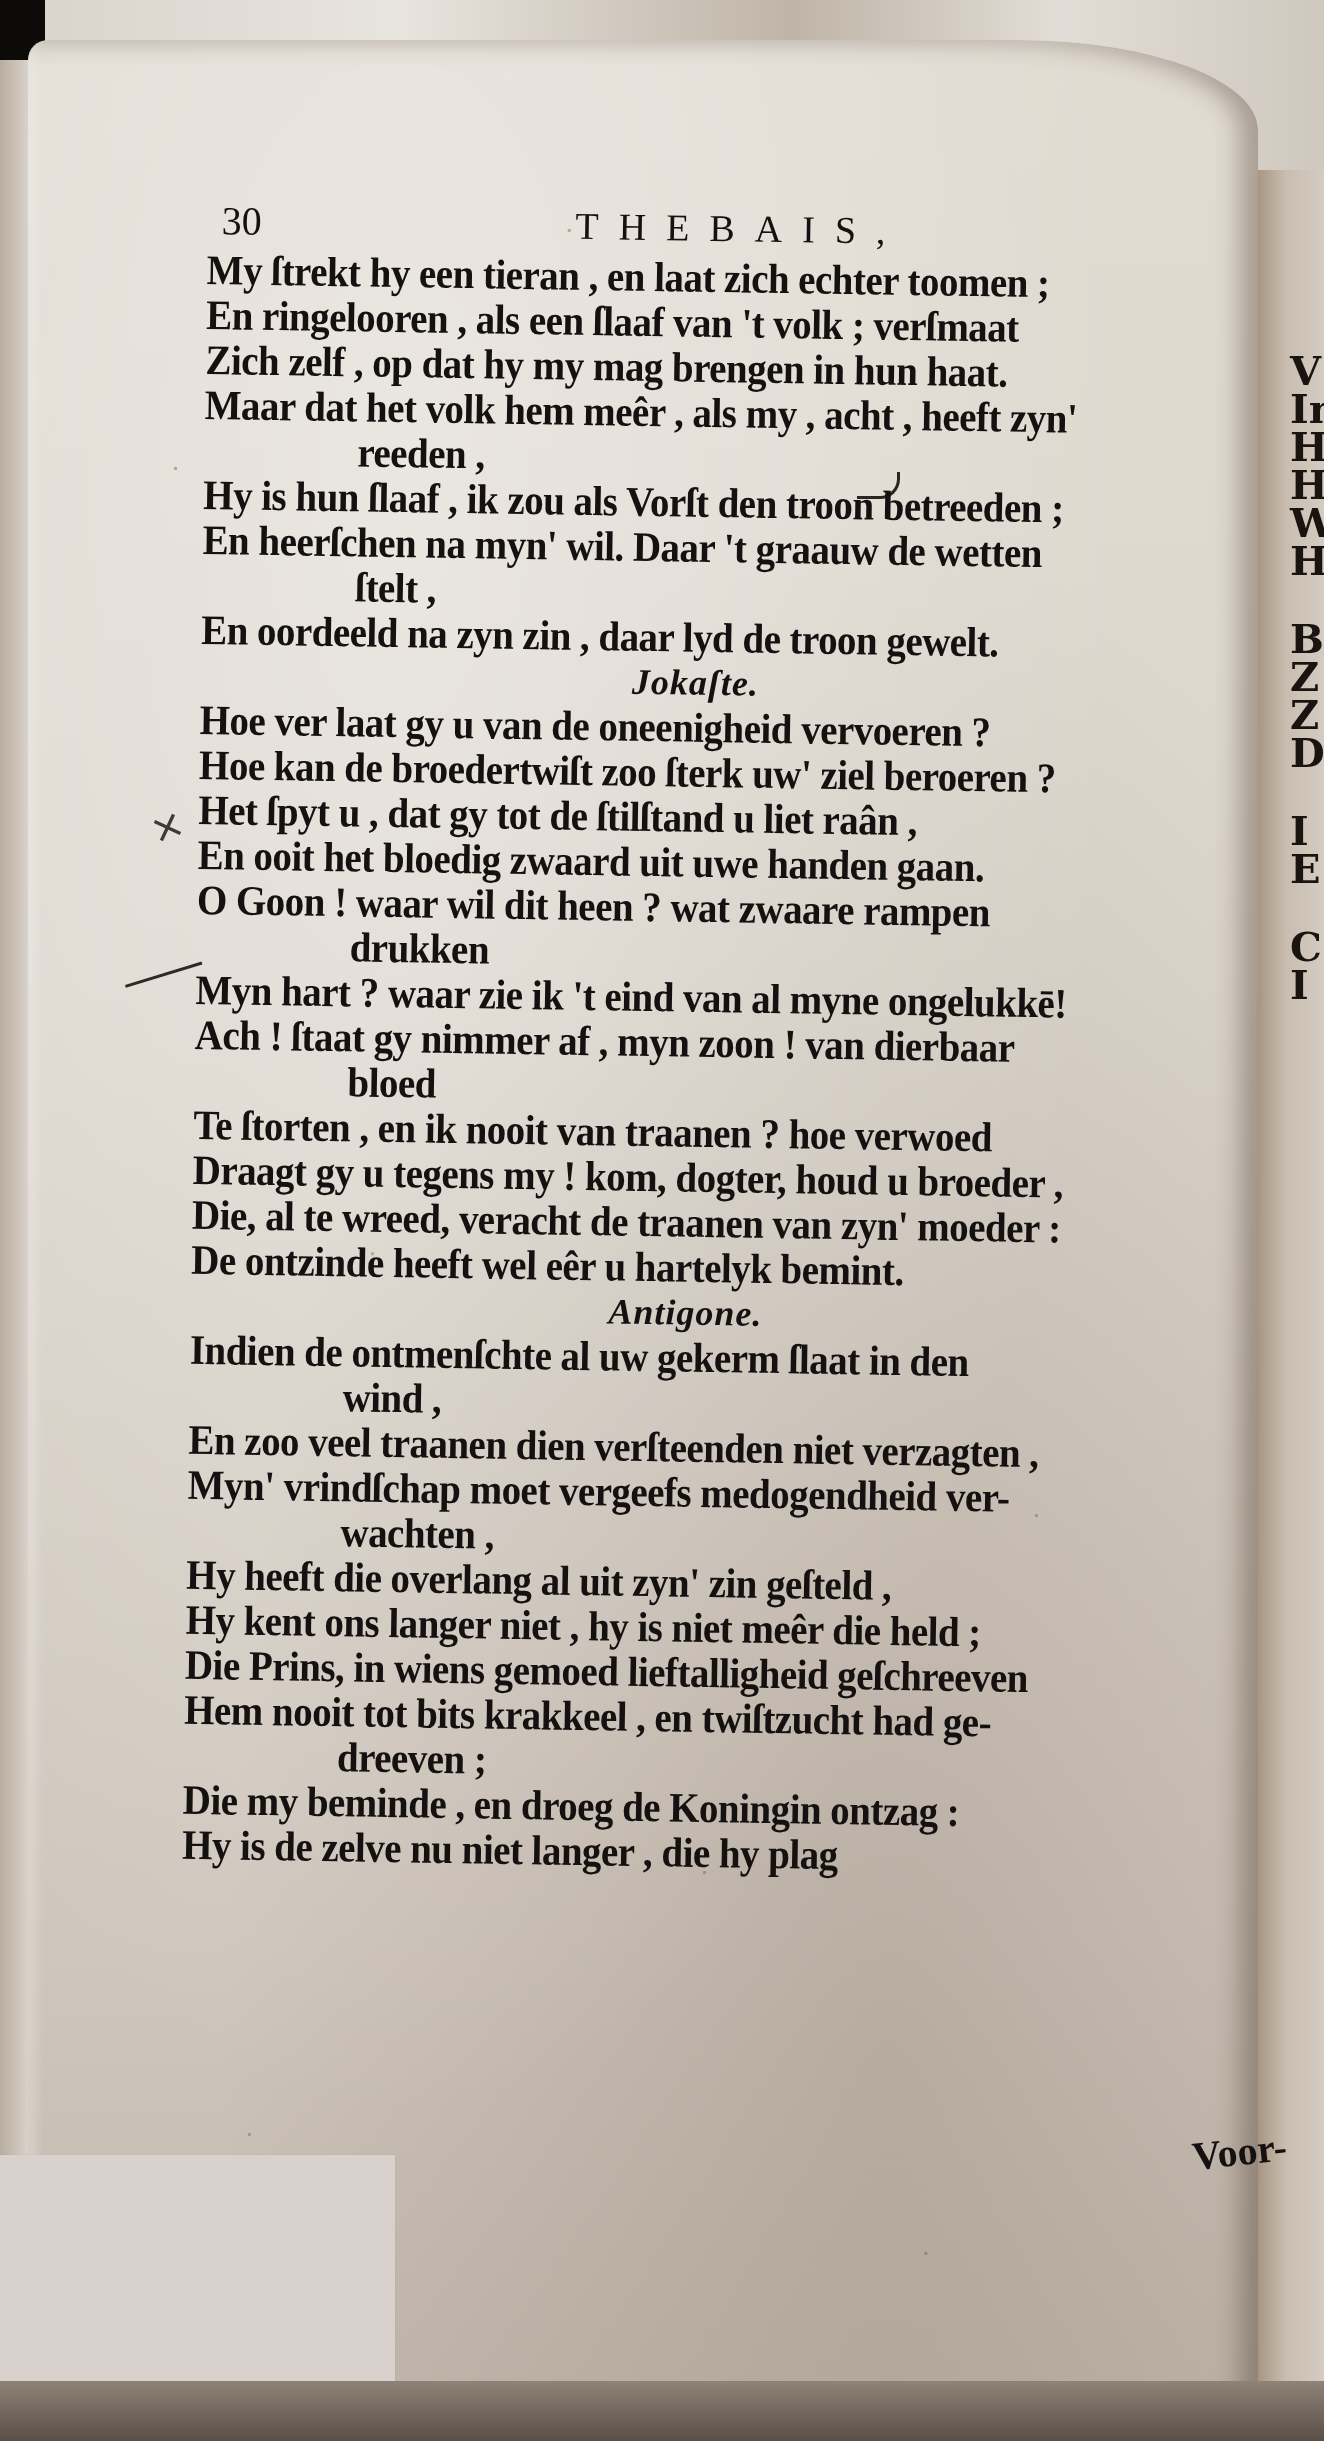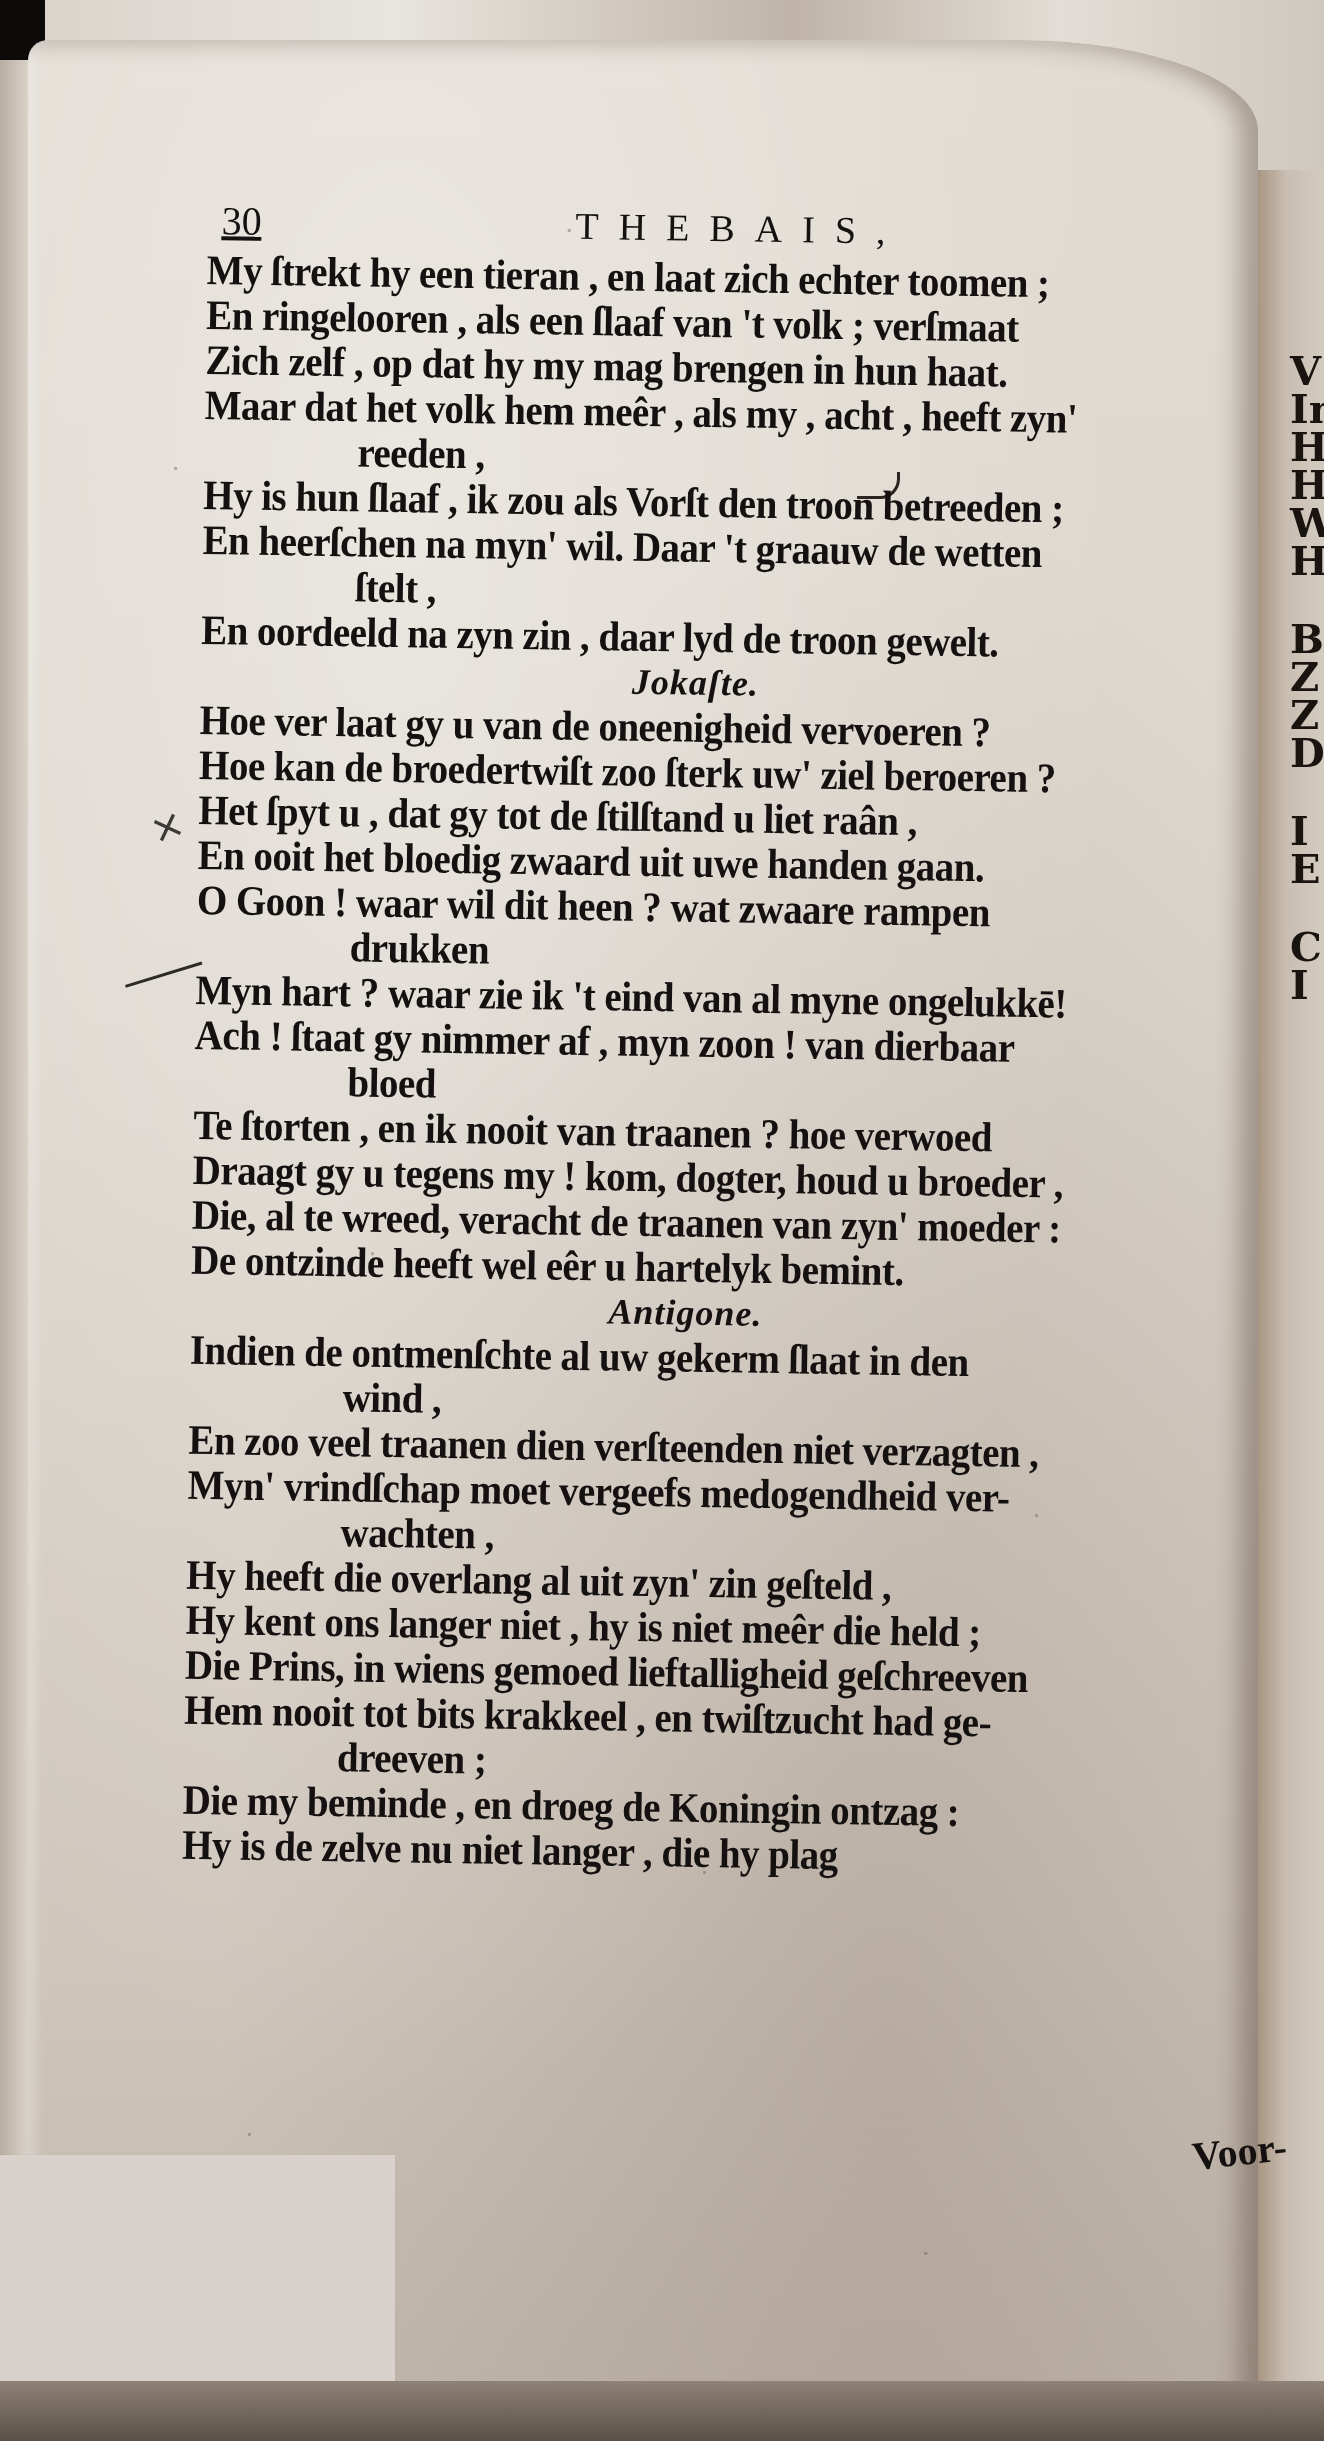--- a/index.html
+++ b/index.html
@@ -79,21 +79,20 @@
     }
     .running-head {
       position: relative;
       height: 52px;
       margin-bottom: 0;
     }
     .page-number {
       position: absolute; left: 14px; top: 2px;
       font-size: 40px;
       font-weight: normal;
-      text-decoration: underline;
     }
     .running-title {
       position: absolute; left: 368px; top: 2px;
       font-size: 38px;
       letter-spacing: 20px;
     }
     .verse-line {
       white-space: nowrap;
       font-weight: bold;
       letter-spacing: -0.6px;

